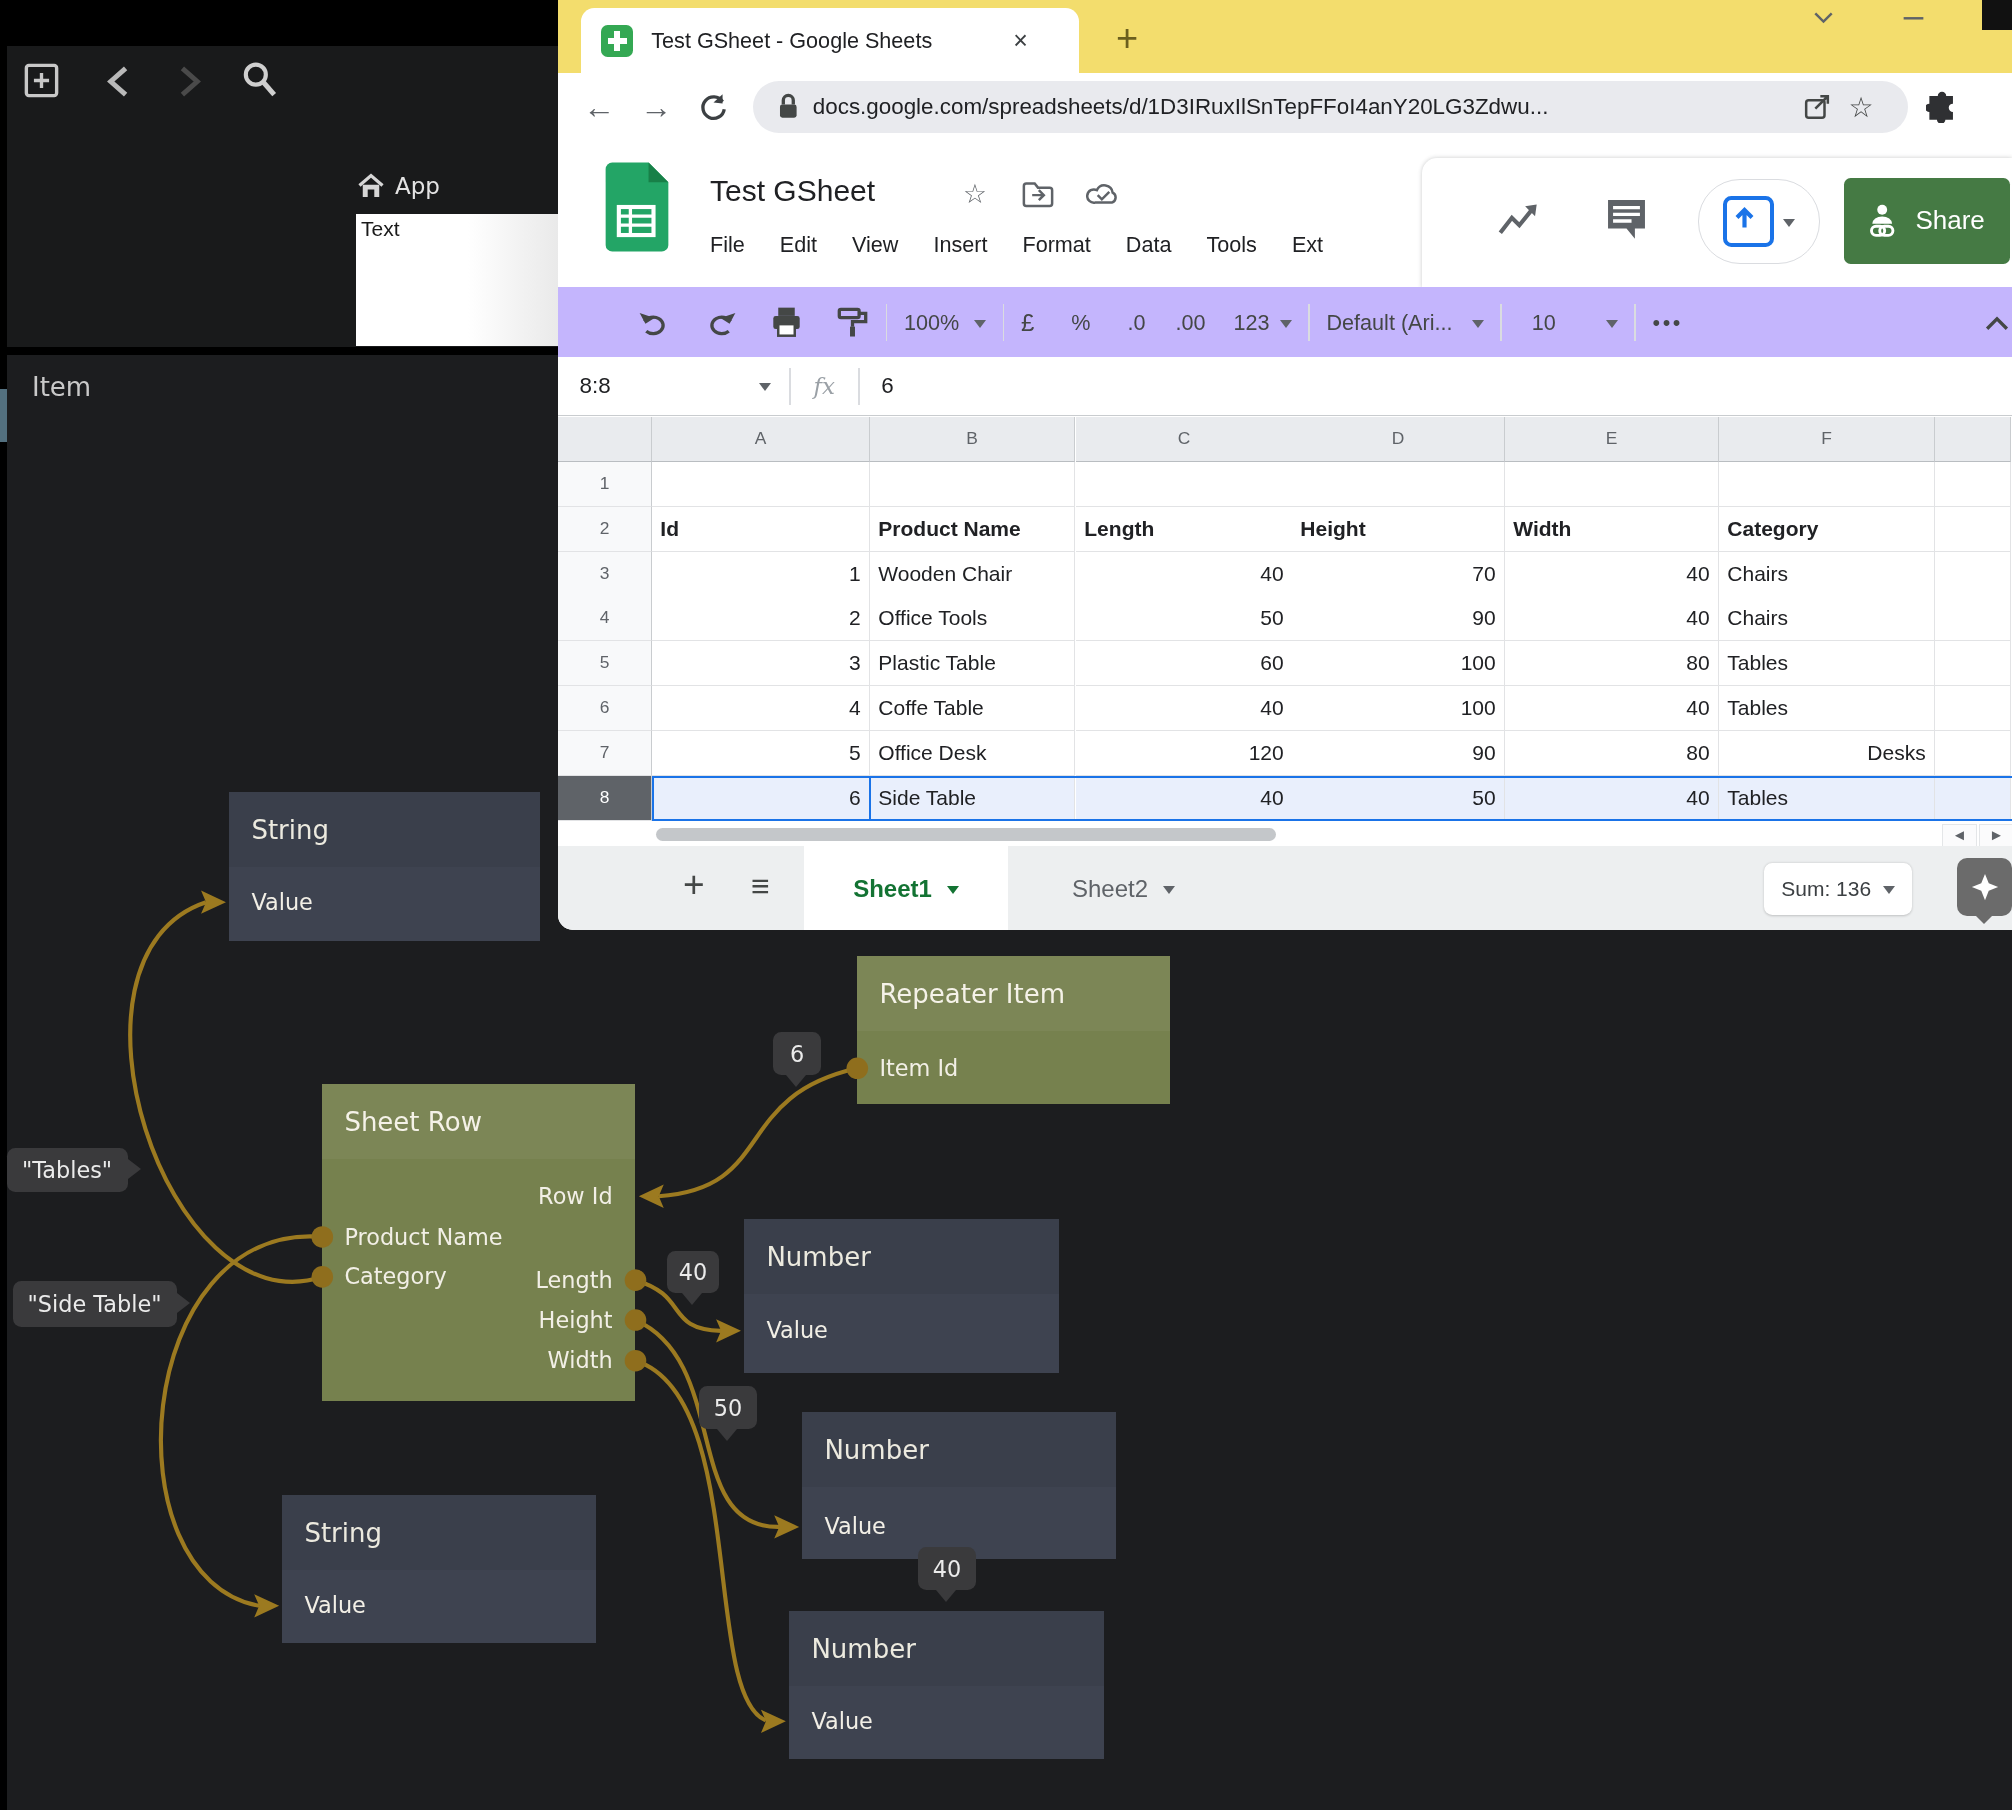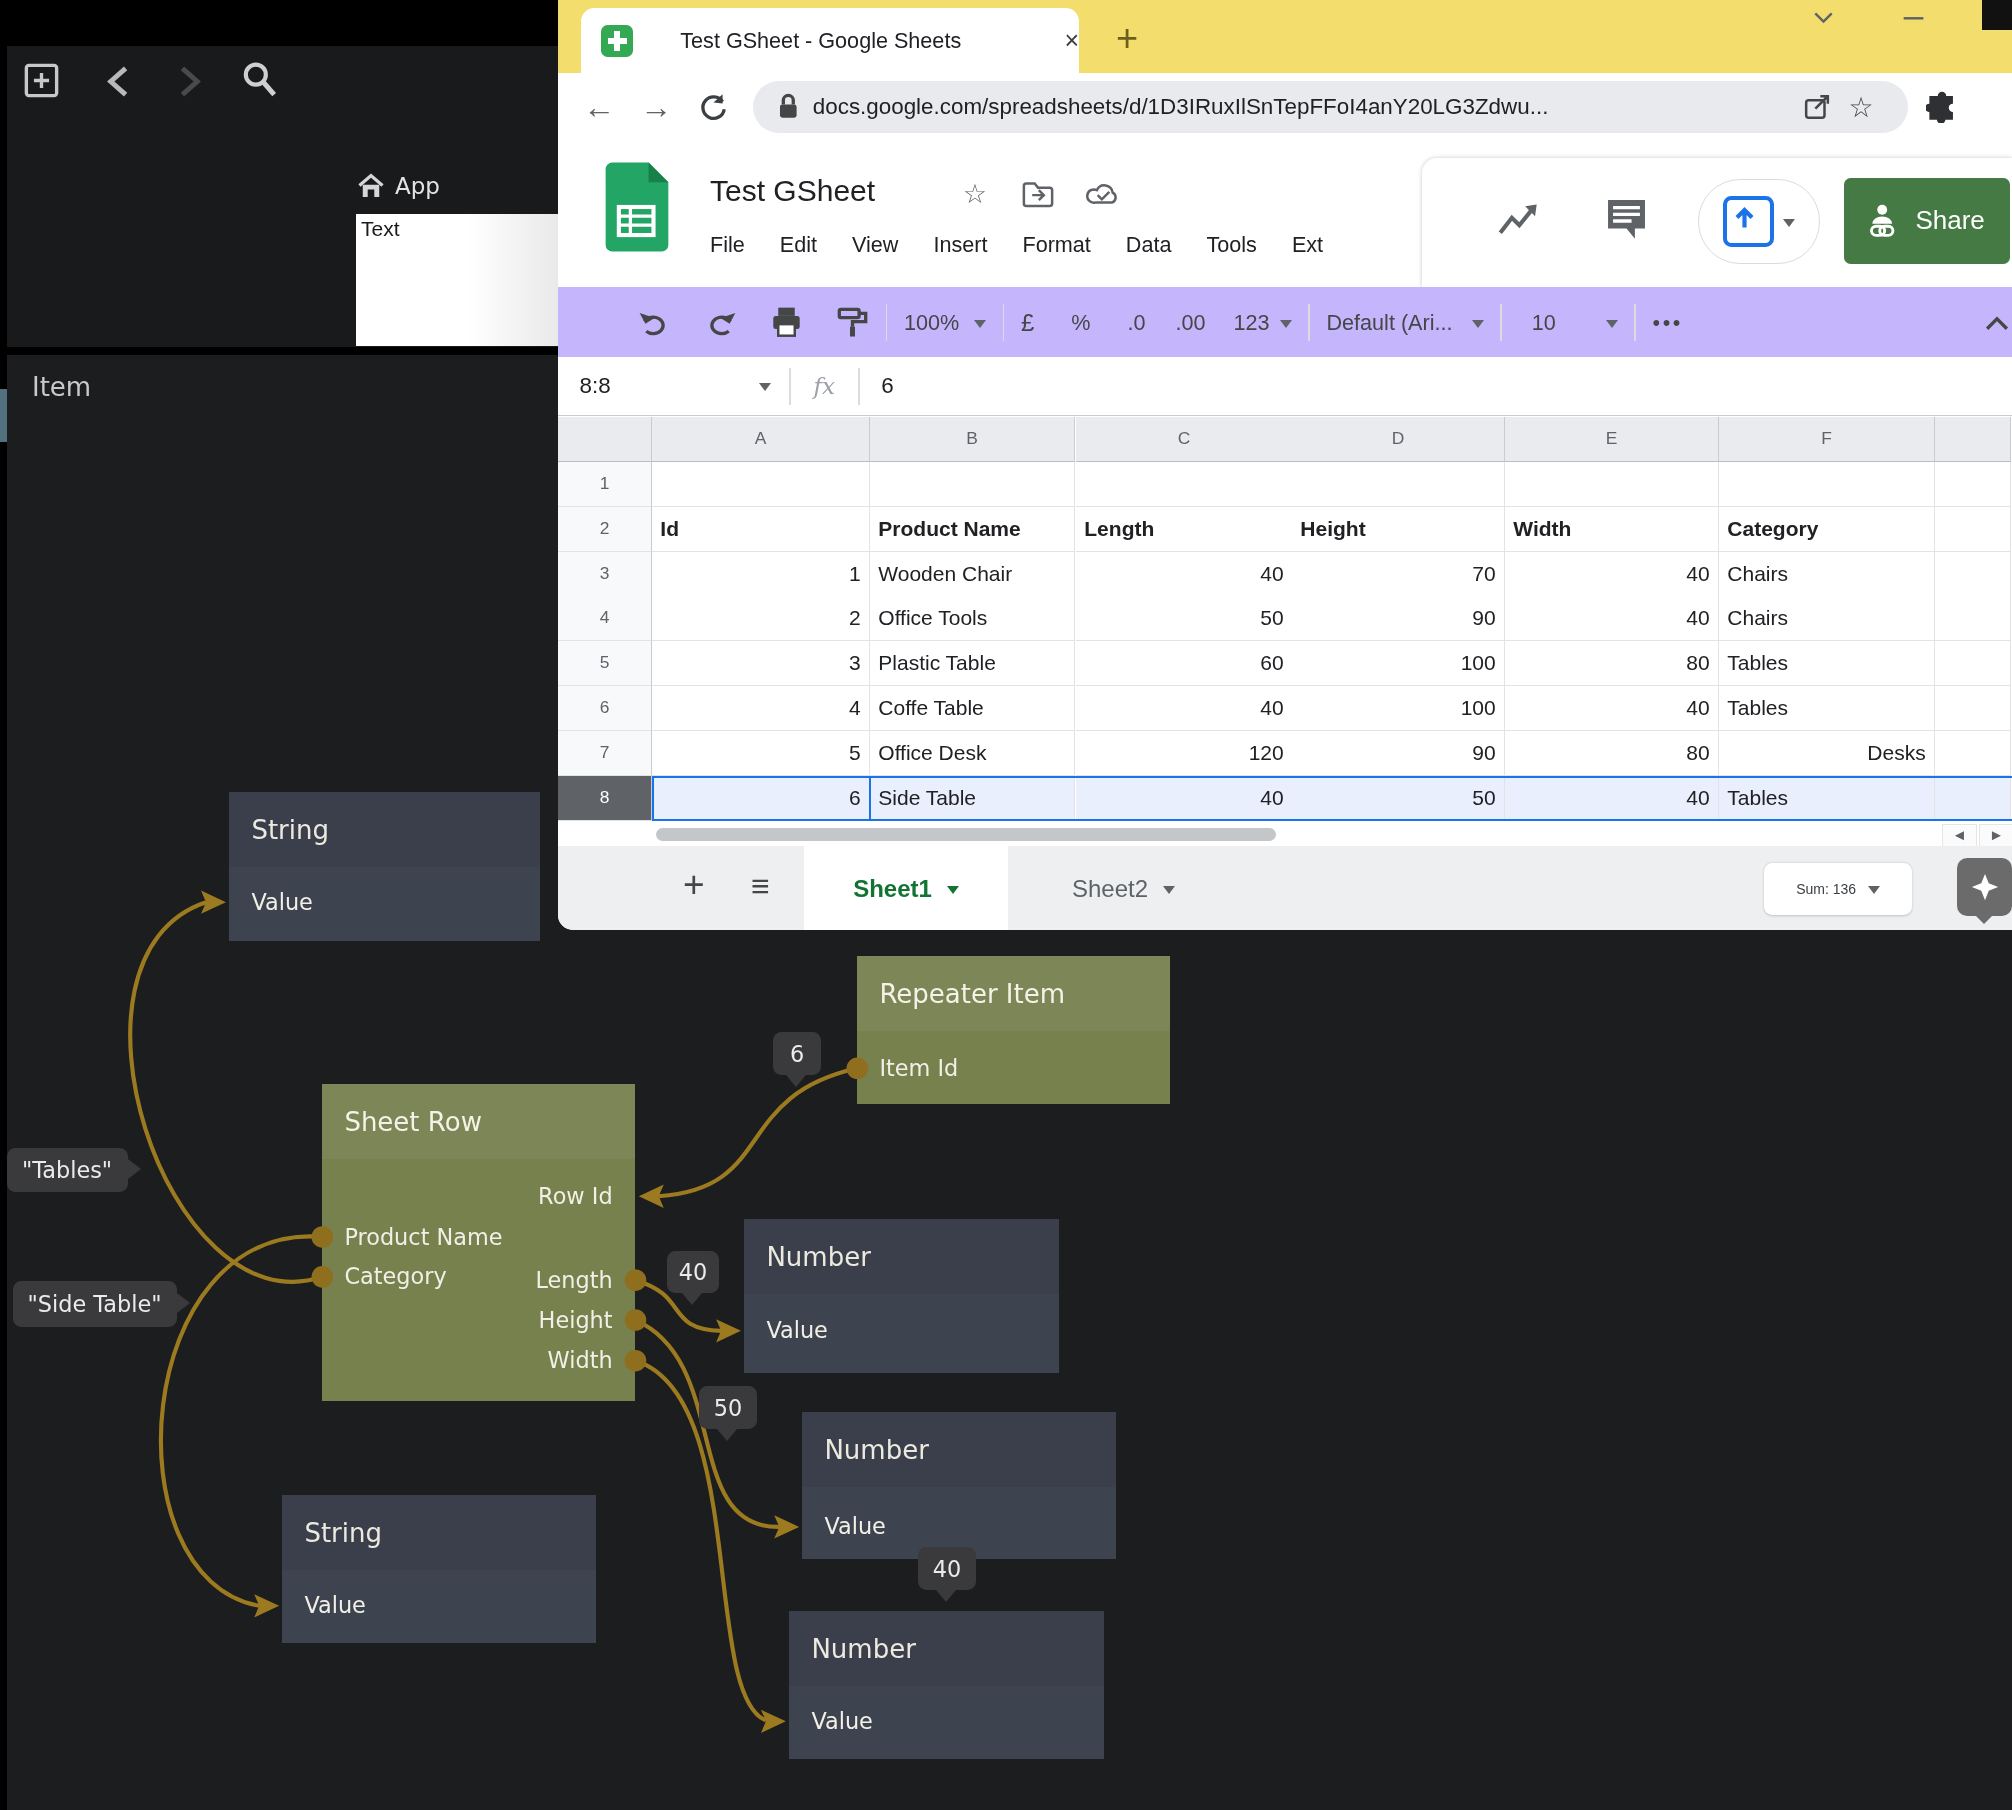--- a/index.html
+++ b/index.html
@@ -24,21 +24,21 @@
   .plabel{position:absolute;font-size:22.4px;color:#f2efe6;white-space:nowrap;}
   .plabel.r{text-align:right;}
   
   .badge{position:absolute;background:#3a3a3c;border-radius:8.3px;color:#ebebeb;font-size:22.4px;display:flex;align-items:center;justify-content:center;z-index:6;box-sizing:border-box;}
   .badge.pb::after{content:"";position:absolute;top:100%;left:50%;margin-left:-10.8px;border:10.8px solid transparent;border-top:12.5px solid #3a3a3c;border-bottom:none;}
   .badge.pr::after{content:"";position:absolute;left:100%;top:50%;margin-top:-10.8px;border:10.8px solid transparent;border-left:13.3px solid #3a3a3c;border-right:none;}
   #wires{position:absolute;left:0;top:0;z-index:4;pointer-events:none;}
   
   #browser{position:absolute;left:558px;top:0;width:1454px;height:930px;z-index:10;border-bottom-left-radius:15px;overflow:hidden;background:#fff;font-family:"Liberation Sans",sans-serif;}
   #tabstrip{position:absolute;left:0;top:0;right:0;height:73px;background:#f3dd6d;}
-  #tab{position:absolute;left:23px;top:8.3px;width:498px;height:65px;background:#fff;border-radius:13.3px 13.3px 0 0;display:flex;align-items:center;gap:29px;}
+  #tab{position:absolute;left:23px;top:8.3px;width:498px;height:65px;background:#fff;border-radius:13.3px 13.3px 0 0;display:flex;align-items:center;}
   #tab-favicon{width:32px;height:32px;margin-left:20px;border-radius:6.6px;background:#34a853;position:relative;flex:none;}
   #tab-favicon::before{content:"";position:absolute;left:13.3px;top:5.8px;width:5.8px;height:20px;background:#fff;}
   #tab-favicon::after{content:"";position:absolute;left:6.6px;top:13.3px;width:19px;height:5.8px;background:#fff;}
   #tab-title{margin-left:18.3px;font-size:21.6px;color:#202124;white-space:nowrap;overflow:hidden;width:357px;}
   #tab-close{margin-left:5px;font-size:25px;color:#3c4043;}
   #newtab-btn{position:absolute;left:558px;top:21.6px;font-size:38px;color:#6b5f1e;line-height:33px;}
   .winctl{position:absolute;top:6.6px;color:#5f6368;}
   #corner-box{position:absolute;right:0;top:0;width:30px;height:30px;background:#111;}
   #urlbar{position:absolute;left:0;top:73px;right:0;height:68px;background:#fff;display:flex;align-items:center;}
   .navic{font-size:32px;color:#5f6368;margin-left:25px;}
@@ -78,21 +78,21 @@
   #below-grid{position:absolute;left:0;top:821px;width:1454px;height:25px;background:#fff;}
   #hscroll{position:absolute;left:98px;top:6.6px;width:620px;height:13.3px;border-radius:6.6px;background:#c4c7ca;}
   .scrollarrow{position:absolute;top:2.5px;width:33px;height:21.6px;background:#fbfbfc;border:0.8px solid #e4e6e8;color:#5f6368;font-size:15px;text-align:center;line-height:20px;}
   
   #bottombar{position:absolute;left:0;top:846px;width:1454px;height:85px;background:#edeff0;}
   #bb-add{position:absolute;left:125px;top:18.3px;font-size:37px;color:#444746;}
   #bb-all{position:absolute;left:193px;top:21.6px;font-size:32px;color:#444746;}
   #tab-sheet1{position:absolute;left:246px;top:0;width:204px;height:85px;background:#fff;display:flex;align-items:center;justify-content:center;gap:15px;color:#137333;font-size:24px;font-weight:bold;}
   #tab-sheet1 .caret{border-top-color:#137333;}
   #tab-sheet2{position:absolute;left:474px;top:0;width:183px;height:85px;display:flex;align-items:center;justify-content:center;gap:15px;color:#5f6368;font-size:24px;}
-  #sum-pill{position:absolute;left:1206px;top:16.6px;width:148px;height:52px;background:#fff;border-radius:8.3px;box-shadow:0 0.8px 2.5px rgba(0,0,0,.2);display:flex;align-items:center;justify-content:center;gap:11.6px;font-size:14px;color:#3c4043;}
+  #sum-pill{position:absolute;left:1206px;top:16.6px;width:148px;height:52px;background:#fff;border-radius:8.3px;box-shadow:0 0.8px 2.5px rgba(0,0,0,.2);display:flex;align-items:center;justify-content:center;gap:11.6px;font-size:21px;color:#3c4043;}
   #sparkle-btn{position:absolute;left:1399px;top:11.6px;width:55px;height:58px;background:#6b6b6b;border-radius:10px;display:flex;align-items:center;justify-content:center;}
   #sparkle-btn::after{content:"";position:absolute;top:100%;left:50%;margin-left:-8.3px;border:8.3px solid transparent;border-top:8.3px solid #6b6b6b;border-bottom:none;}
 </style>
 </head>
 <body>
 
 <div id="root">
 
   <div class="blk" style="left:0;top:0;width:558px;height:46px"></div>
   <div class="blk" style="left:0;top:0;width:6.6px;height:1811px"></div>

